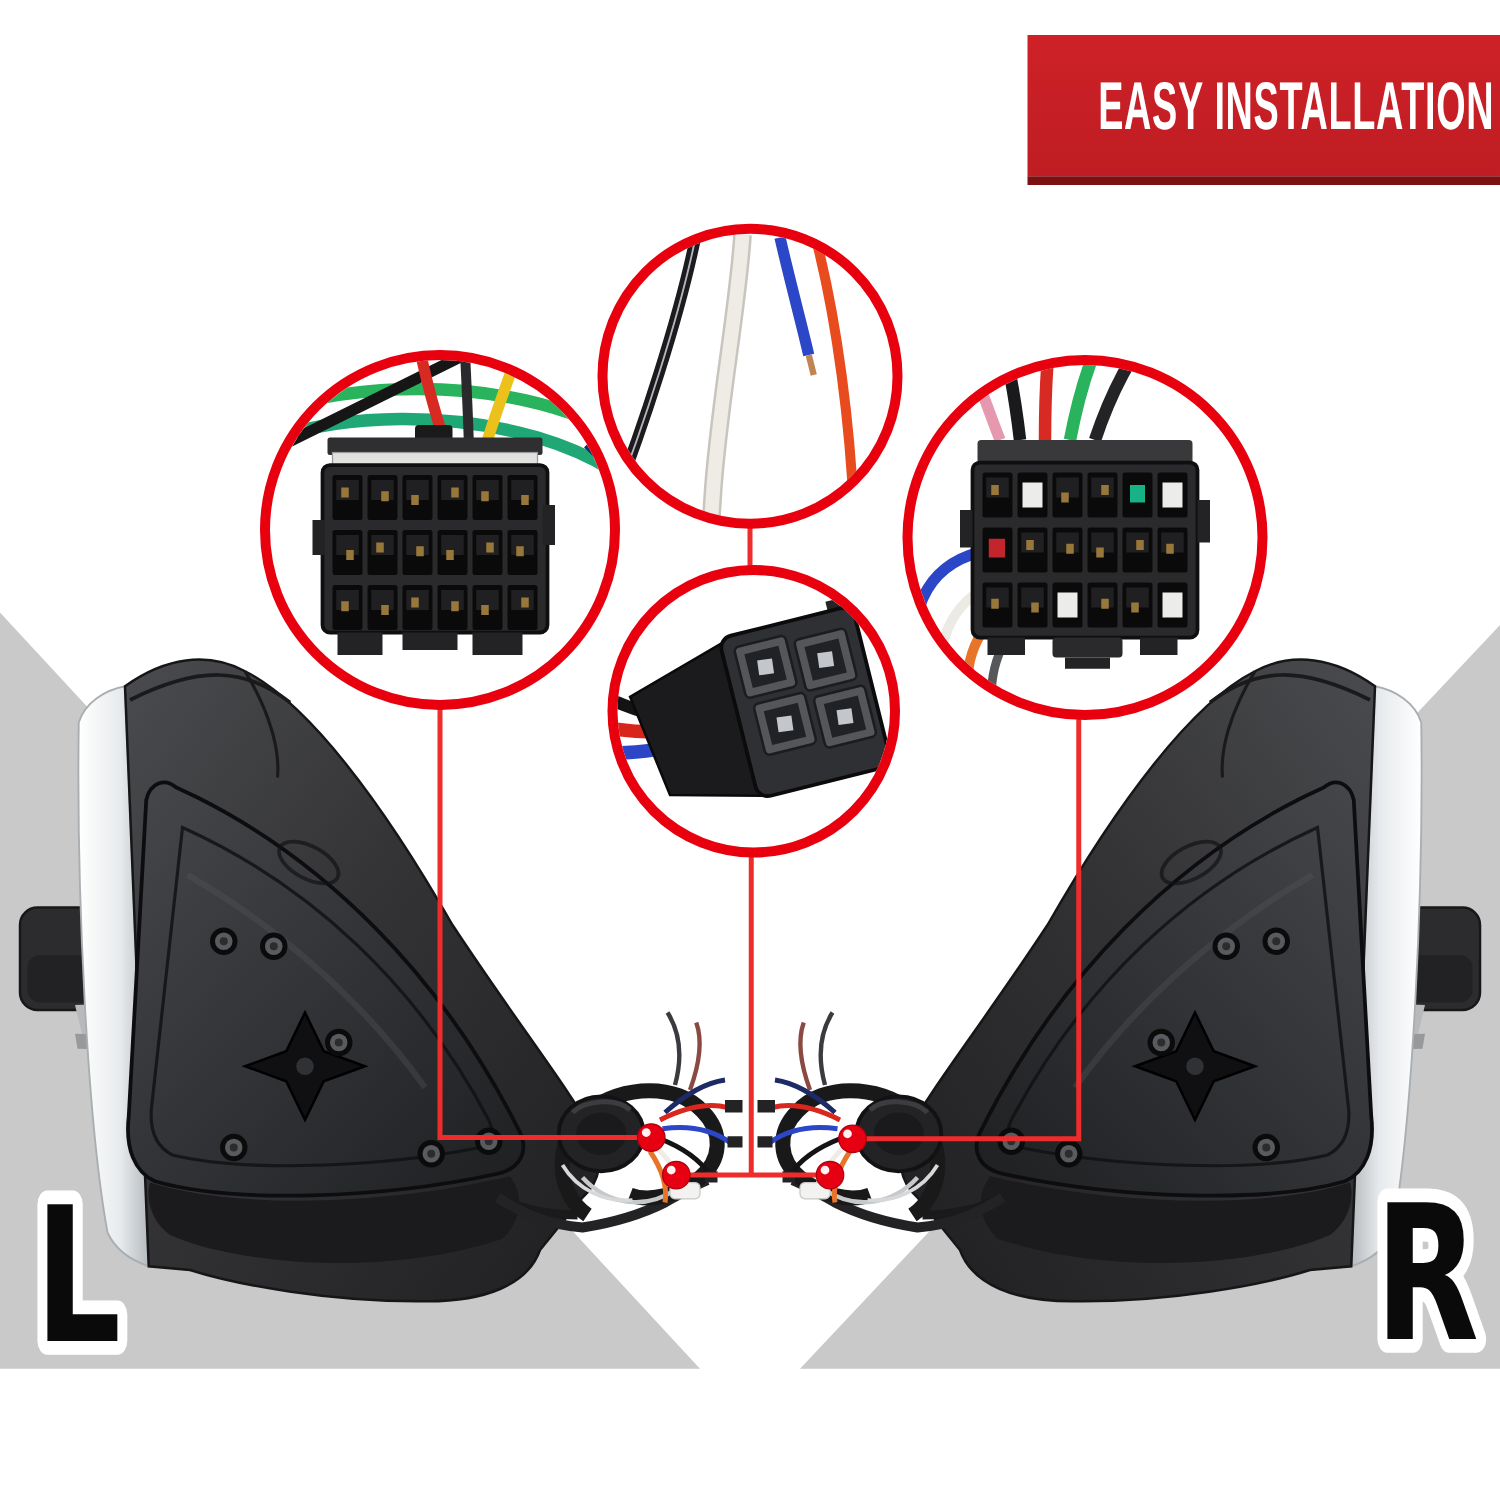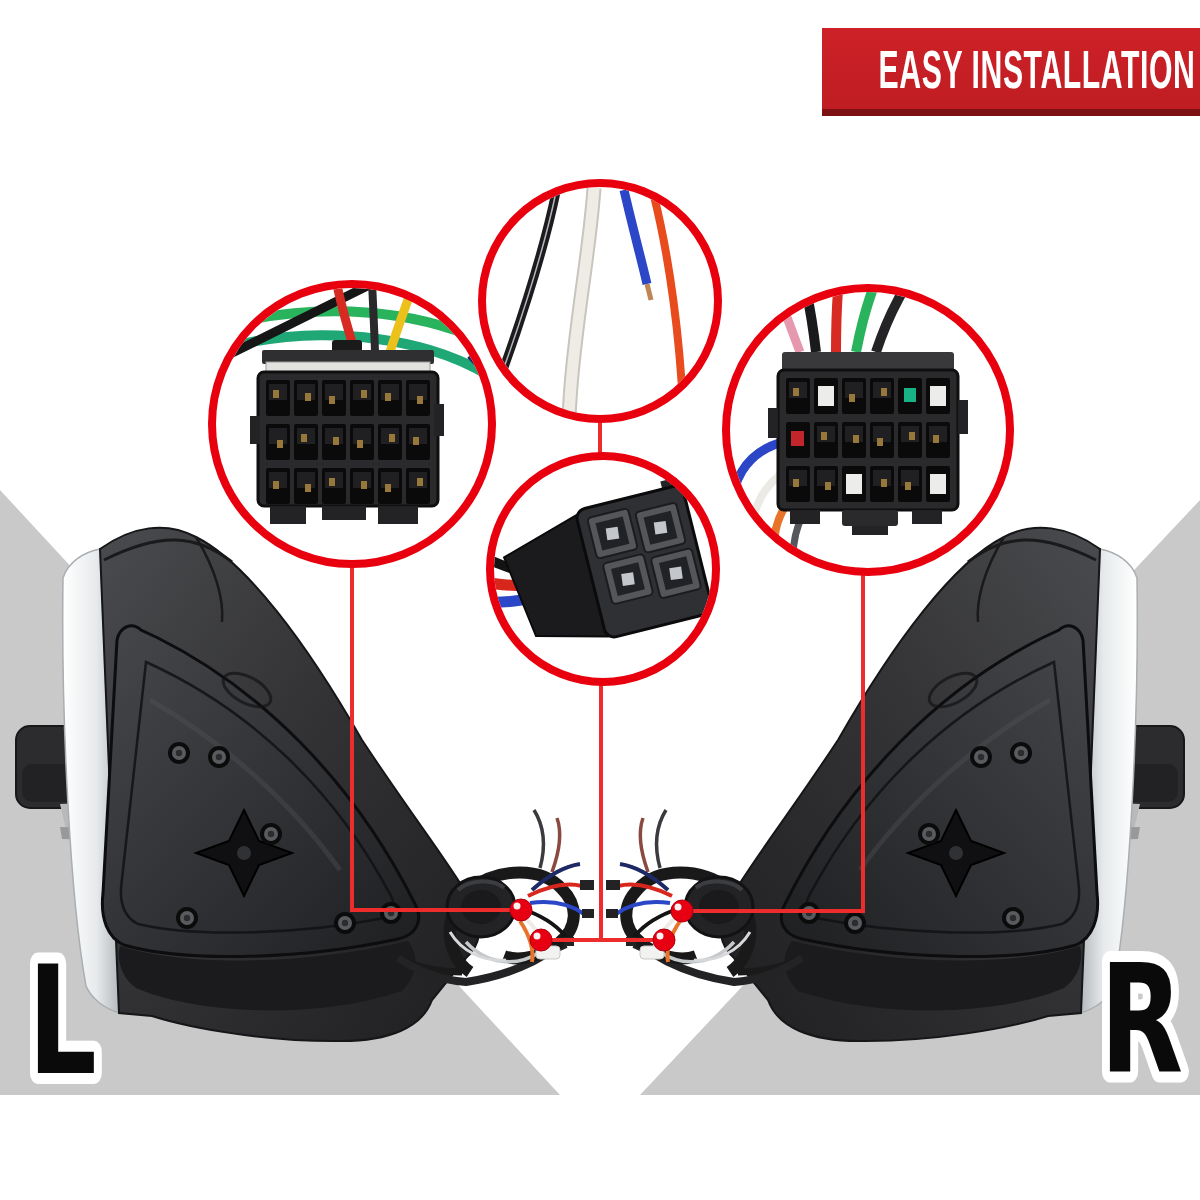--- a/index.html
+++ b/index.html
@@ -1,19 +1,19 @@
 <!DOCTYPE html>
 <html style="--banner-red: #cd2127; --ring-red: #e8000f; --leader-red: #ee2c2c; --dot-red: #e60012; --bg-gray: #c9c9c9;"><head>
 <meta charset="utf-8">
 <style>
   html,body{margin:0;padding:0;background:#fff;}
   .stage{position:relative;width:1200px;height:1200px;background:#fff;overflow:hidden;
          font-family:"Liberation Sans",sans-serif;}
   #scene{position:absolute;left:0;top:0;}
-  .banner{position:absolute;left:822px;top:28px;width:378px;height:88px;
+  .banner{position:absolute;left:822px;top:28px;width:378px;height:120px;
           background:linear-gradient(180deg,var(--banner-red,#d0252b),#bf1d23);
           border-bottom:7px solid #7c1013;
           display:flex;align-items:center;justify-content:center;padding-left:52px;box-sizing:border-box;}
   .banner span{display:inline-block;color:#fff;font-weight:bold;font-size:54px;letter-spacing:1px;
           white-space:nowrap;transform:scaleX(0.56);transform-origin:50% 50%;}
 </style>
 </head>
 <body>
 
 <div class="stage">

